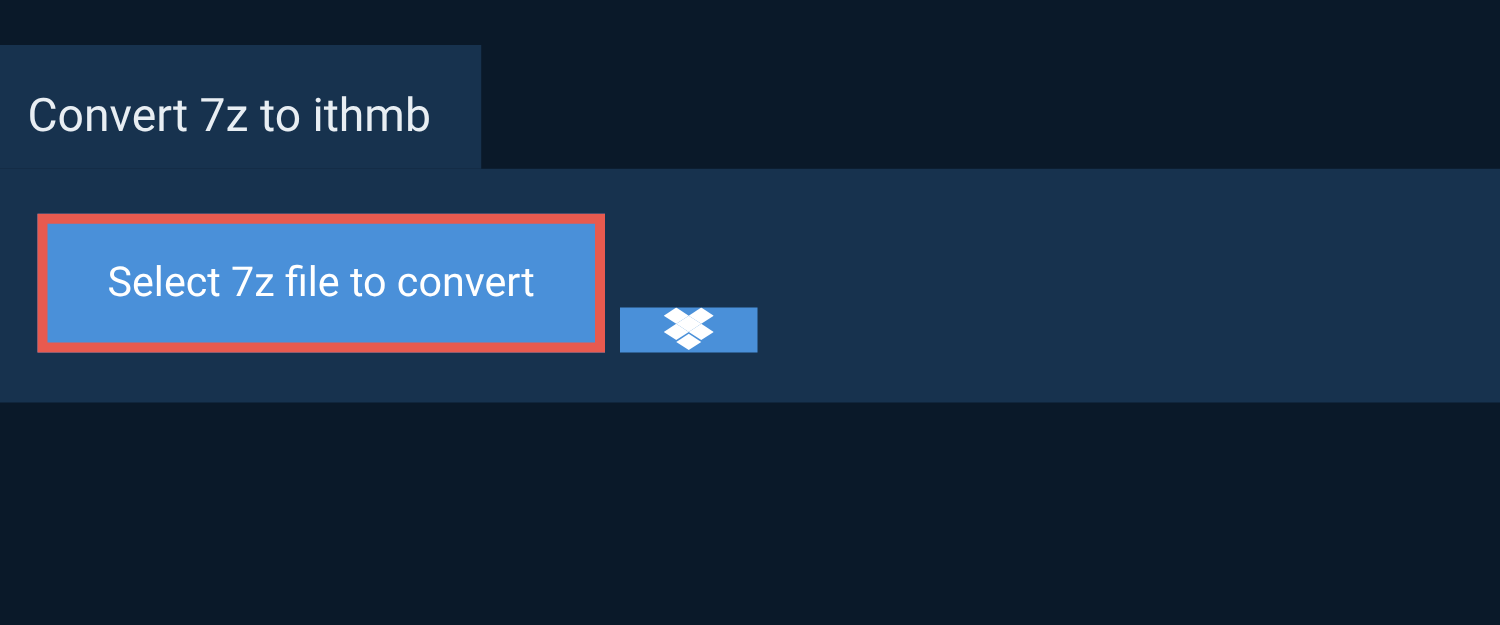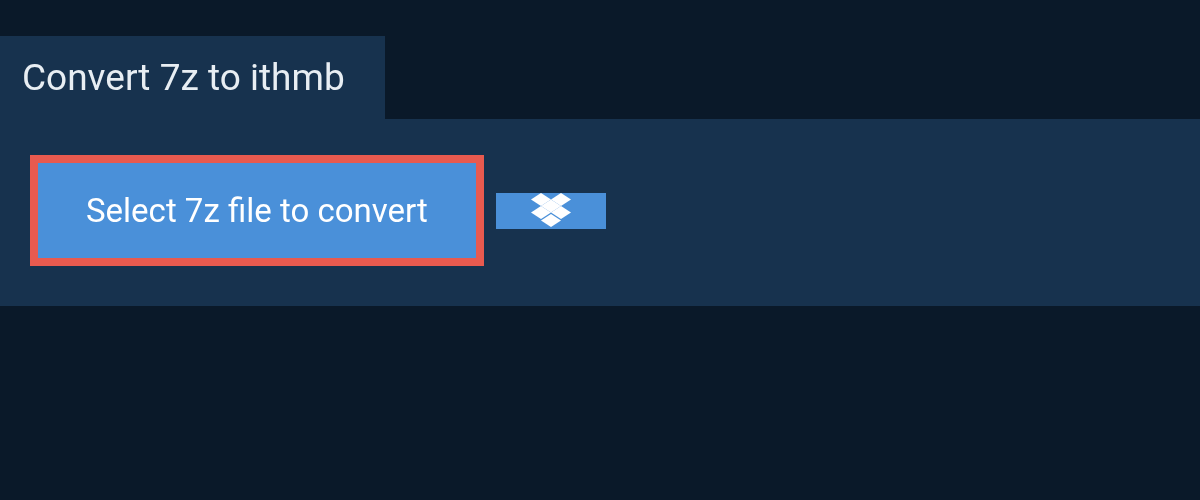--- a/index.html
+++ b/index.html
@@ -10,37 +10,37 @@
     body {
       width: 1200px;
       height: 500px;
       background: #0a1929;
       font-family: -apple-system, BlinkMacSystemFont, "Segoe UI", Roboto, sans-serif;
       overflow: hidden;
     }
     .tab-header {
       background: #17324e;
       display: inline-block;
-      padding: 20px 40px 20px 22px;
+      padding: 36px 40px 20px 22px;
       margin-top: 36px;
     }
     .tab-title {
       color: #e8eef3;
       font-size: 37px;
       font-weight: 400;
     }
     .panel {
       background: #17324e;
       padding: 36px 30px 40px 30px;
       width: 100%;
     }
     .button-row {
       display: flex;
       gap: 12px;
-      align-items: center;
+      align-items: flex-end;
     }
     .select-file-button {
       background: #4a90d9;
       border: 8px solid #e85a4f;
       color: #ffffff;
       font-size: 33px;
       font-weight: 400;
       padding: 28px 48px;
       cursor: pointer;
       display: flex;

